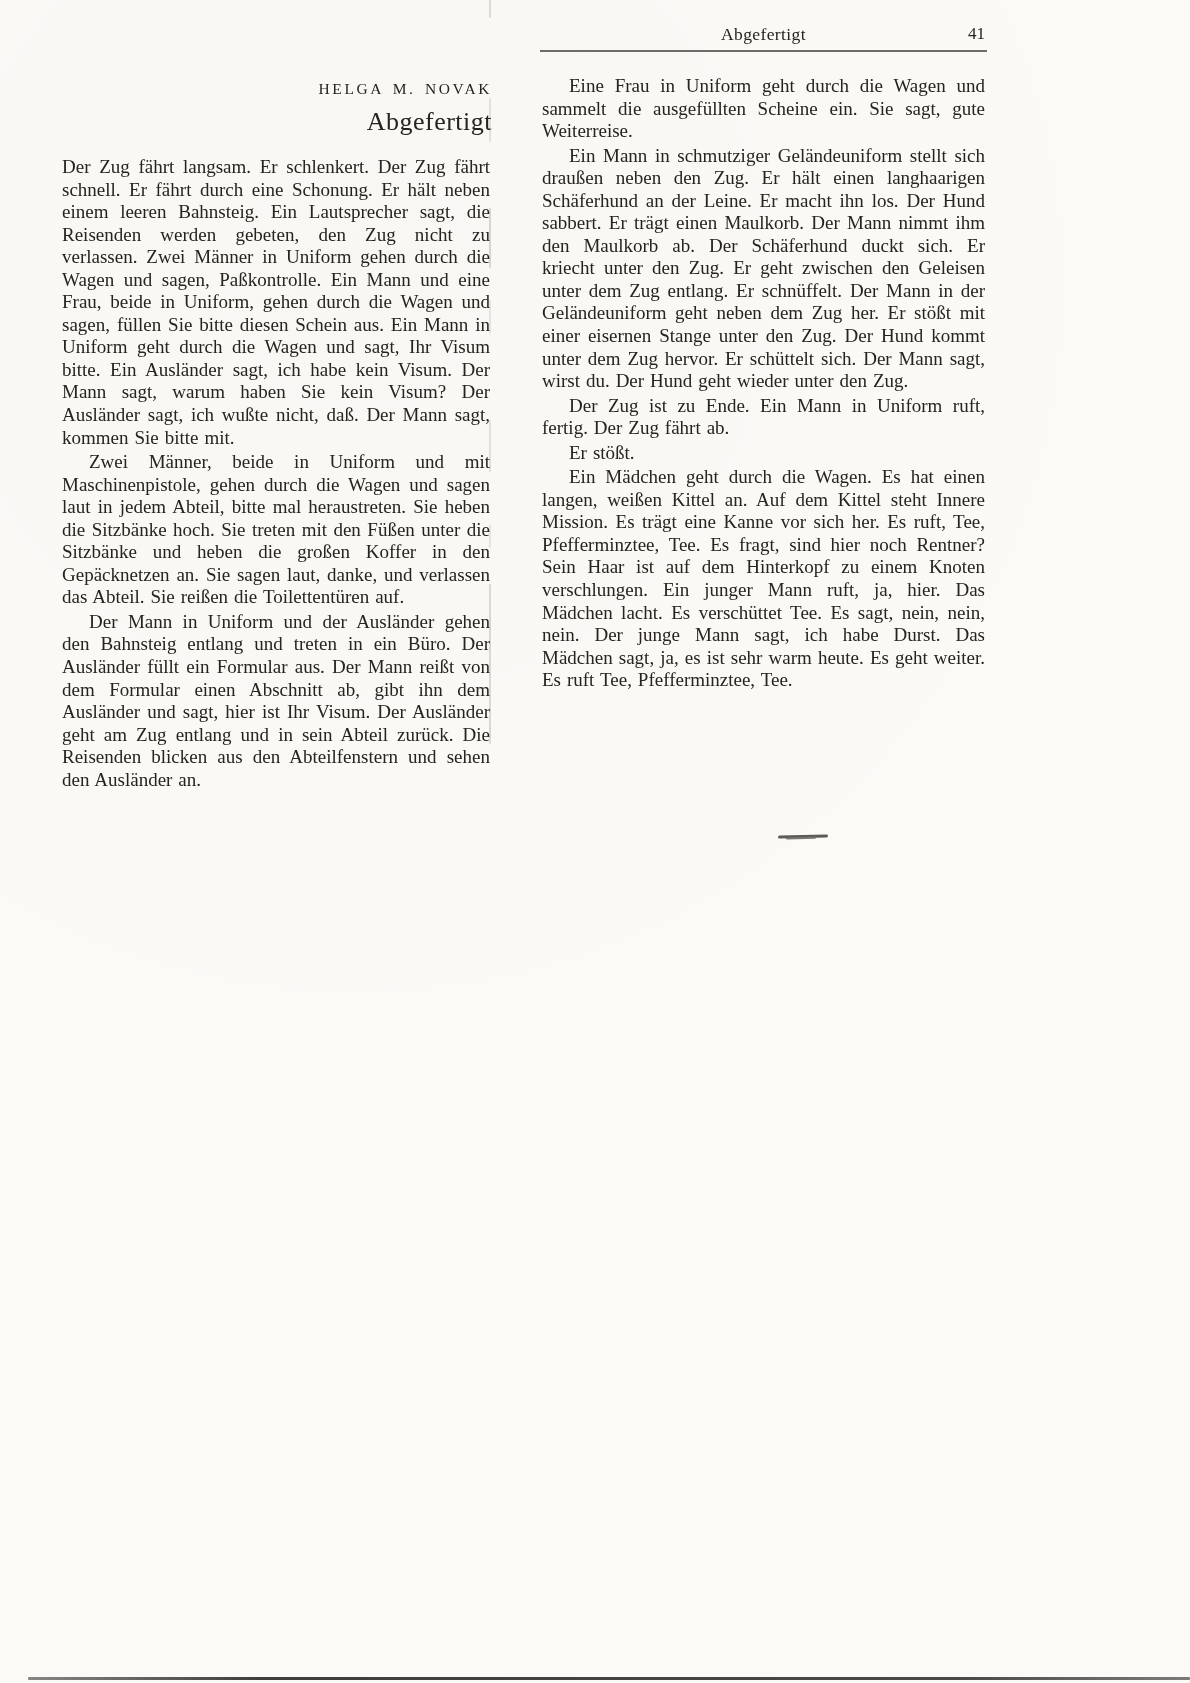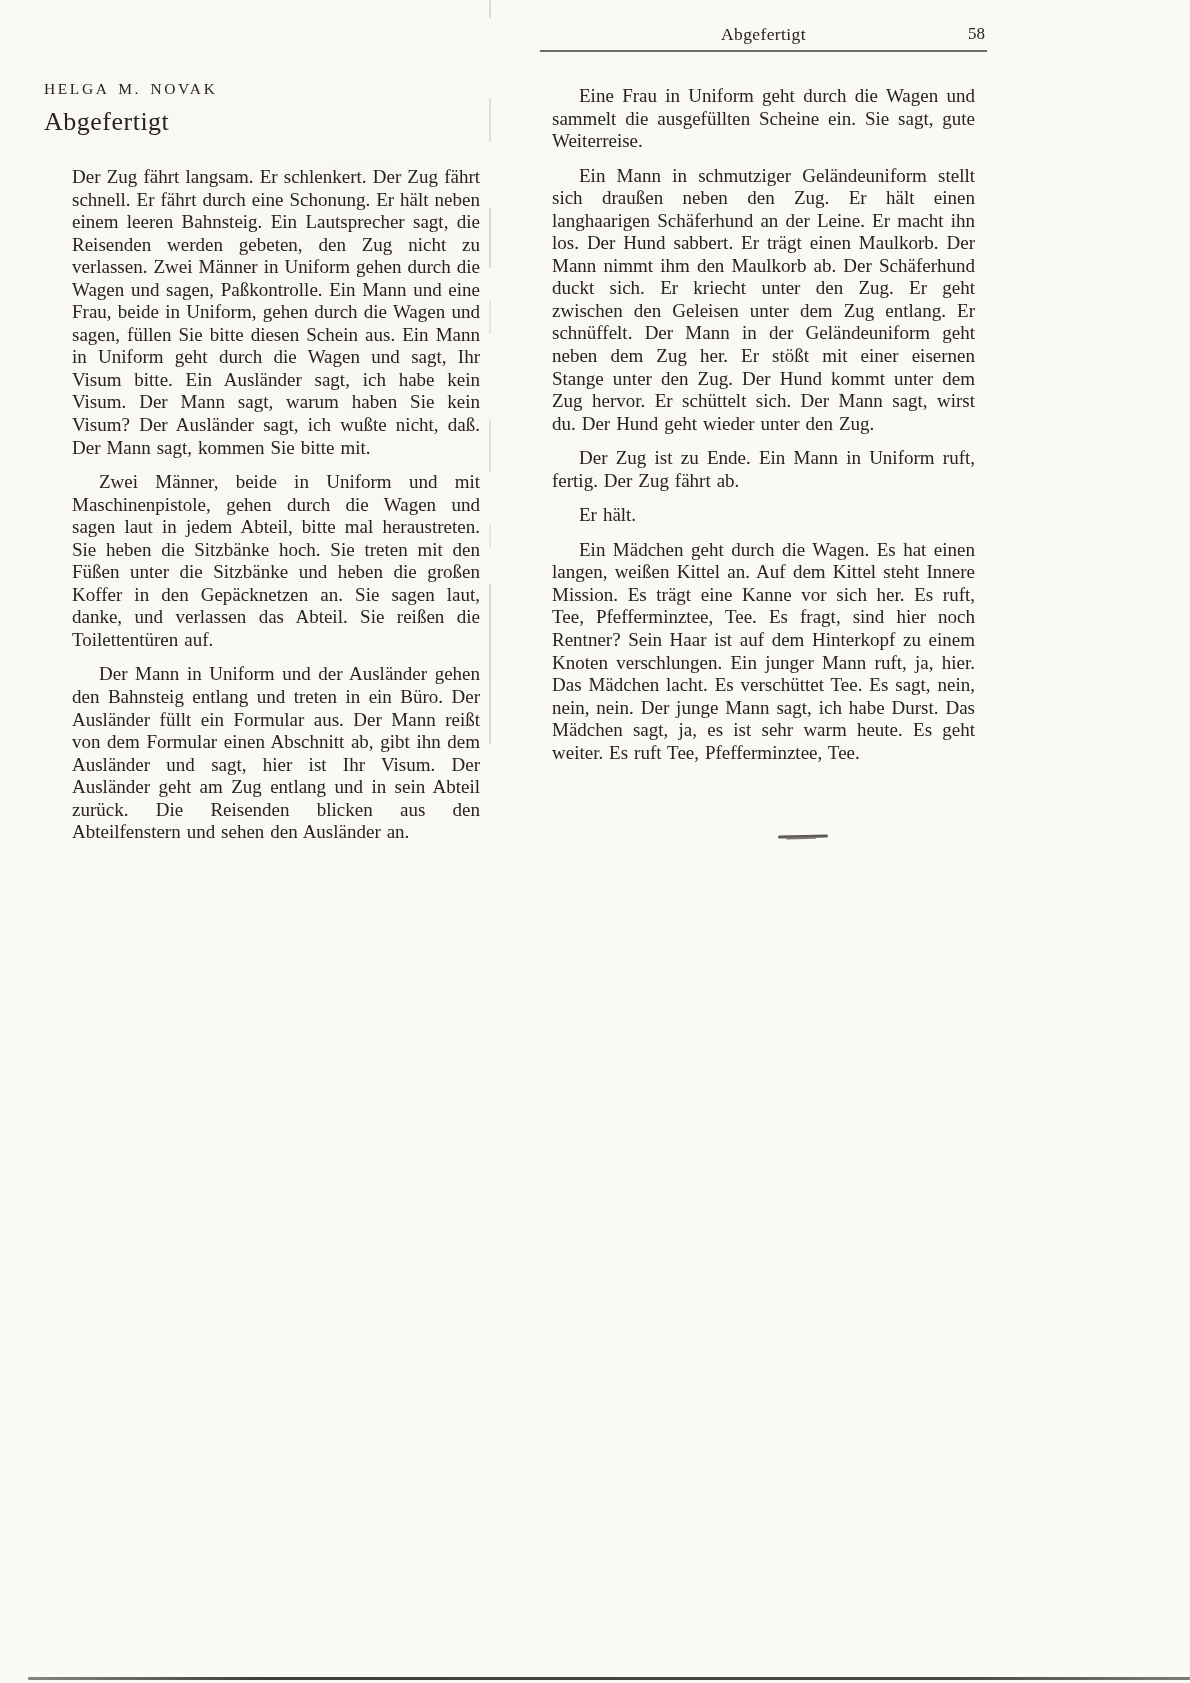--- a/index.html
+++ b/index.html
@@ -41,24 +41,24 @@
   .running-header .rh-page {
     position: absolute;
     right: 2px;
     top: 0;
     font-size: 17px;
   }
 
   
   .byline {
     position: absolute;
-    left: 44px;
+    left: 60px;
     top: 80px;
     width: 432px;
-    text-align: left;
+    text-align: right;
   }
   .byline .author {
     font-size: 15.5px;
     letter-spacing: 2.6px;
     word-spacing: 3px;
   }
   .byline .work-title {
     margin-top: 9px;
     font-size: 26px;
     letter-spacing: 0.5px;
@@ -76,21 +76,21 @@
     left: 60px;
     top: 154px;
     width: 432px;
   }
   .col-right {
     left: 540px;
     top: 73px;
     width: 447px;
   }
   .col p {
-    margin: 12px;
+    margin: 2px;
     text-indent: 27px;
   }
   .col p.no-indent {
     text-indent: 0;
   }
 
   
   .gutter-mark {
     position: absolute;
     left: 489px;
@@ -137,39 +137,39 @@
     border-radius: 1px;
   }
 </style>
 </head>
 <body>
 
 <div class="page">
 
   <div class="running-header">
     <span class="rh-title">Abgefertigt</span>
-    <span class="rh-page">58</span>
+    <span class="rh-page">41</span>
   </div>
 
   <div class="byline">
     <div class="author">HELGA M. NOVAK</div>
     <div class="work-title">Abgefertigt</div>
   </div>
 
   <div class="col col-left">
     <p class="no-indent">Der Zug fährt langsam. Er schlenkert. Der Zug fährt schnell. Er fährt durch eine Schonung. Er hält neben einem leeren Bahnsteig. Ein Lautsprecher sagt, die Reisenden werden gebeten, den Zug nicht zu verlassen. Zwei Männer in Uniform gehen durch die Wagen und sagen, Paßkontrolle. Ein Mann und eine Frau, beide in Uniform, gehen durch die Wagen und sagen, füllen Sie bitte diesen Schein aus. Ein Mann in Uniform geht durch die Wagen und sagt, Ihr Visum bitte. Ein Ausländer sagt, ich habe kein Visum. Der Mann sagt, warum haben Sie kein Visum? Der Ausländer sagt, ich wußte nicht, daß. Der Mann sagt, kommen Sie bitte mit.</p>
     <p>Zwei Männer, beide in Uniform und mit Maschinenpistole, gehen durch die Wagen und sagen laut in jedem Abteil, bitte mal heraustreten. Sie heben die Sitzbänke hoch. Sie treten mit den Füßen unter die Sitzbänke und heben die großen Koffer in den Gepäcknetzen an. Sie sagen laut, danke, und verlassen das Abteil. Sie reißen die Toilettentüren auf.</p>
     <p>Der Mann in Uniform und der Ausländer gehen den Bahnsteig entlang und treten in ein Büro. Der Ausländer füllt ein Formular aus. Der Mann reißt von dem Formular einen Abschnitt ab, gibt ihn dem Ausländer und sagt, hier ist Ihr Visum. Der Ausländer geht am Zug entlang und in sein Abteil zurück. Die Reisenden blicken aus den Abteilfenstern und sehen den Ausländer an.</p>
   </div>
 
   <div class="col col-right">
     <p>Eine Frau in Uniform geht durch die Wagen und sammelt die ausgefüllten Scheine ein. Sie sagt, gute Weiterreise.</p>
     <p>Ein Mann in schmutziger Geländeuniform stellt sich draußen neben den Zug. Er hält einen langhaarigen Schäferhund an der Leine. Er macht ihn los. Der Hund sabbert. Er trägt einen Maulkorb. Der Mann nimmt ihm den Maulkorb ab. Der Schäferhund duckt sich. Er kriecht unter den Zug. Er geht zwischen den Geleisen unter dem Zug entlang. Er schnüffelt. Der Mann in der Geländeuniform geht neben dem Zug her. Er stößt mit einer eisernen Stange unter den Zug. Der Hund kommt unter dem Zug hervor. Er schüttelt sich. Der Mann sagt, wirst du. Der Hund geht wieder unter den Zug.</p>
     <p>Der Zug ist zu Ende. Ein Mann in Uniform ruft, fertig. Der Zug fährt ab.</p>
-    <p>Er hält.</p>
+    <p>Er stößt.</p>
     <p>Ein Mädchen geht durch die Wagen. Es hat einen langen, weißen Kittel an. Auf dem Kittel steht Innere Mission. Es trägt eine Kanne vor sich her. Es ruft, Tee, Pfefferminztee, Tee. Es fragt, sind hier noch Rentner? Sein Haar ist auf dem Hinterkopf zu einem Knoten verschlungen. Ein junger Mann ruft, ja, hier. Das Mädchen lacht. Es verschüttet Tee. Es sagt, nein, nein, nein. Der junge Mann sagt, ich habe Durst. Das Mädchen sagt, ja, es ist sehr warm heute. Es geht weiter. Es ruft Tee, Pfefferminztee, Tee.</p>
   </div>
 
   <div class="gutter-mark gm1"></div>
   <div class="gutter-mark gm2"></div>
   <div class="gutter-mark gm3"></div>
   <div class="gutter-mark gm4"></div>
   <div class="gutter-mark gm5"></div>
   <div class="gutter-mark gm6"></div>
   <div class="gutter-mark gm7"></div>

